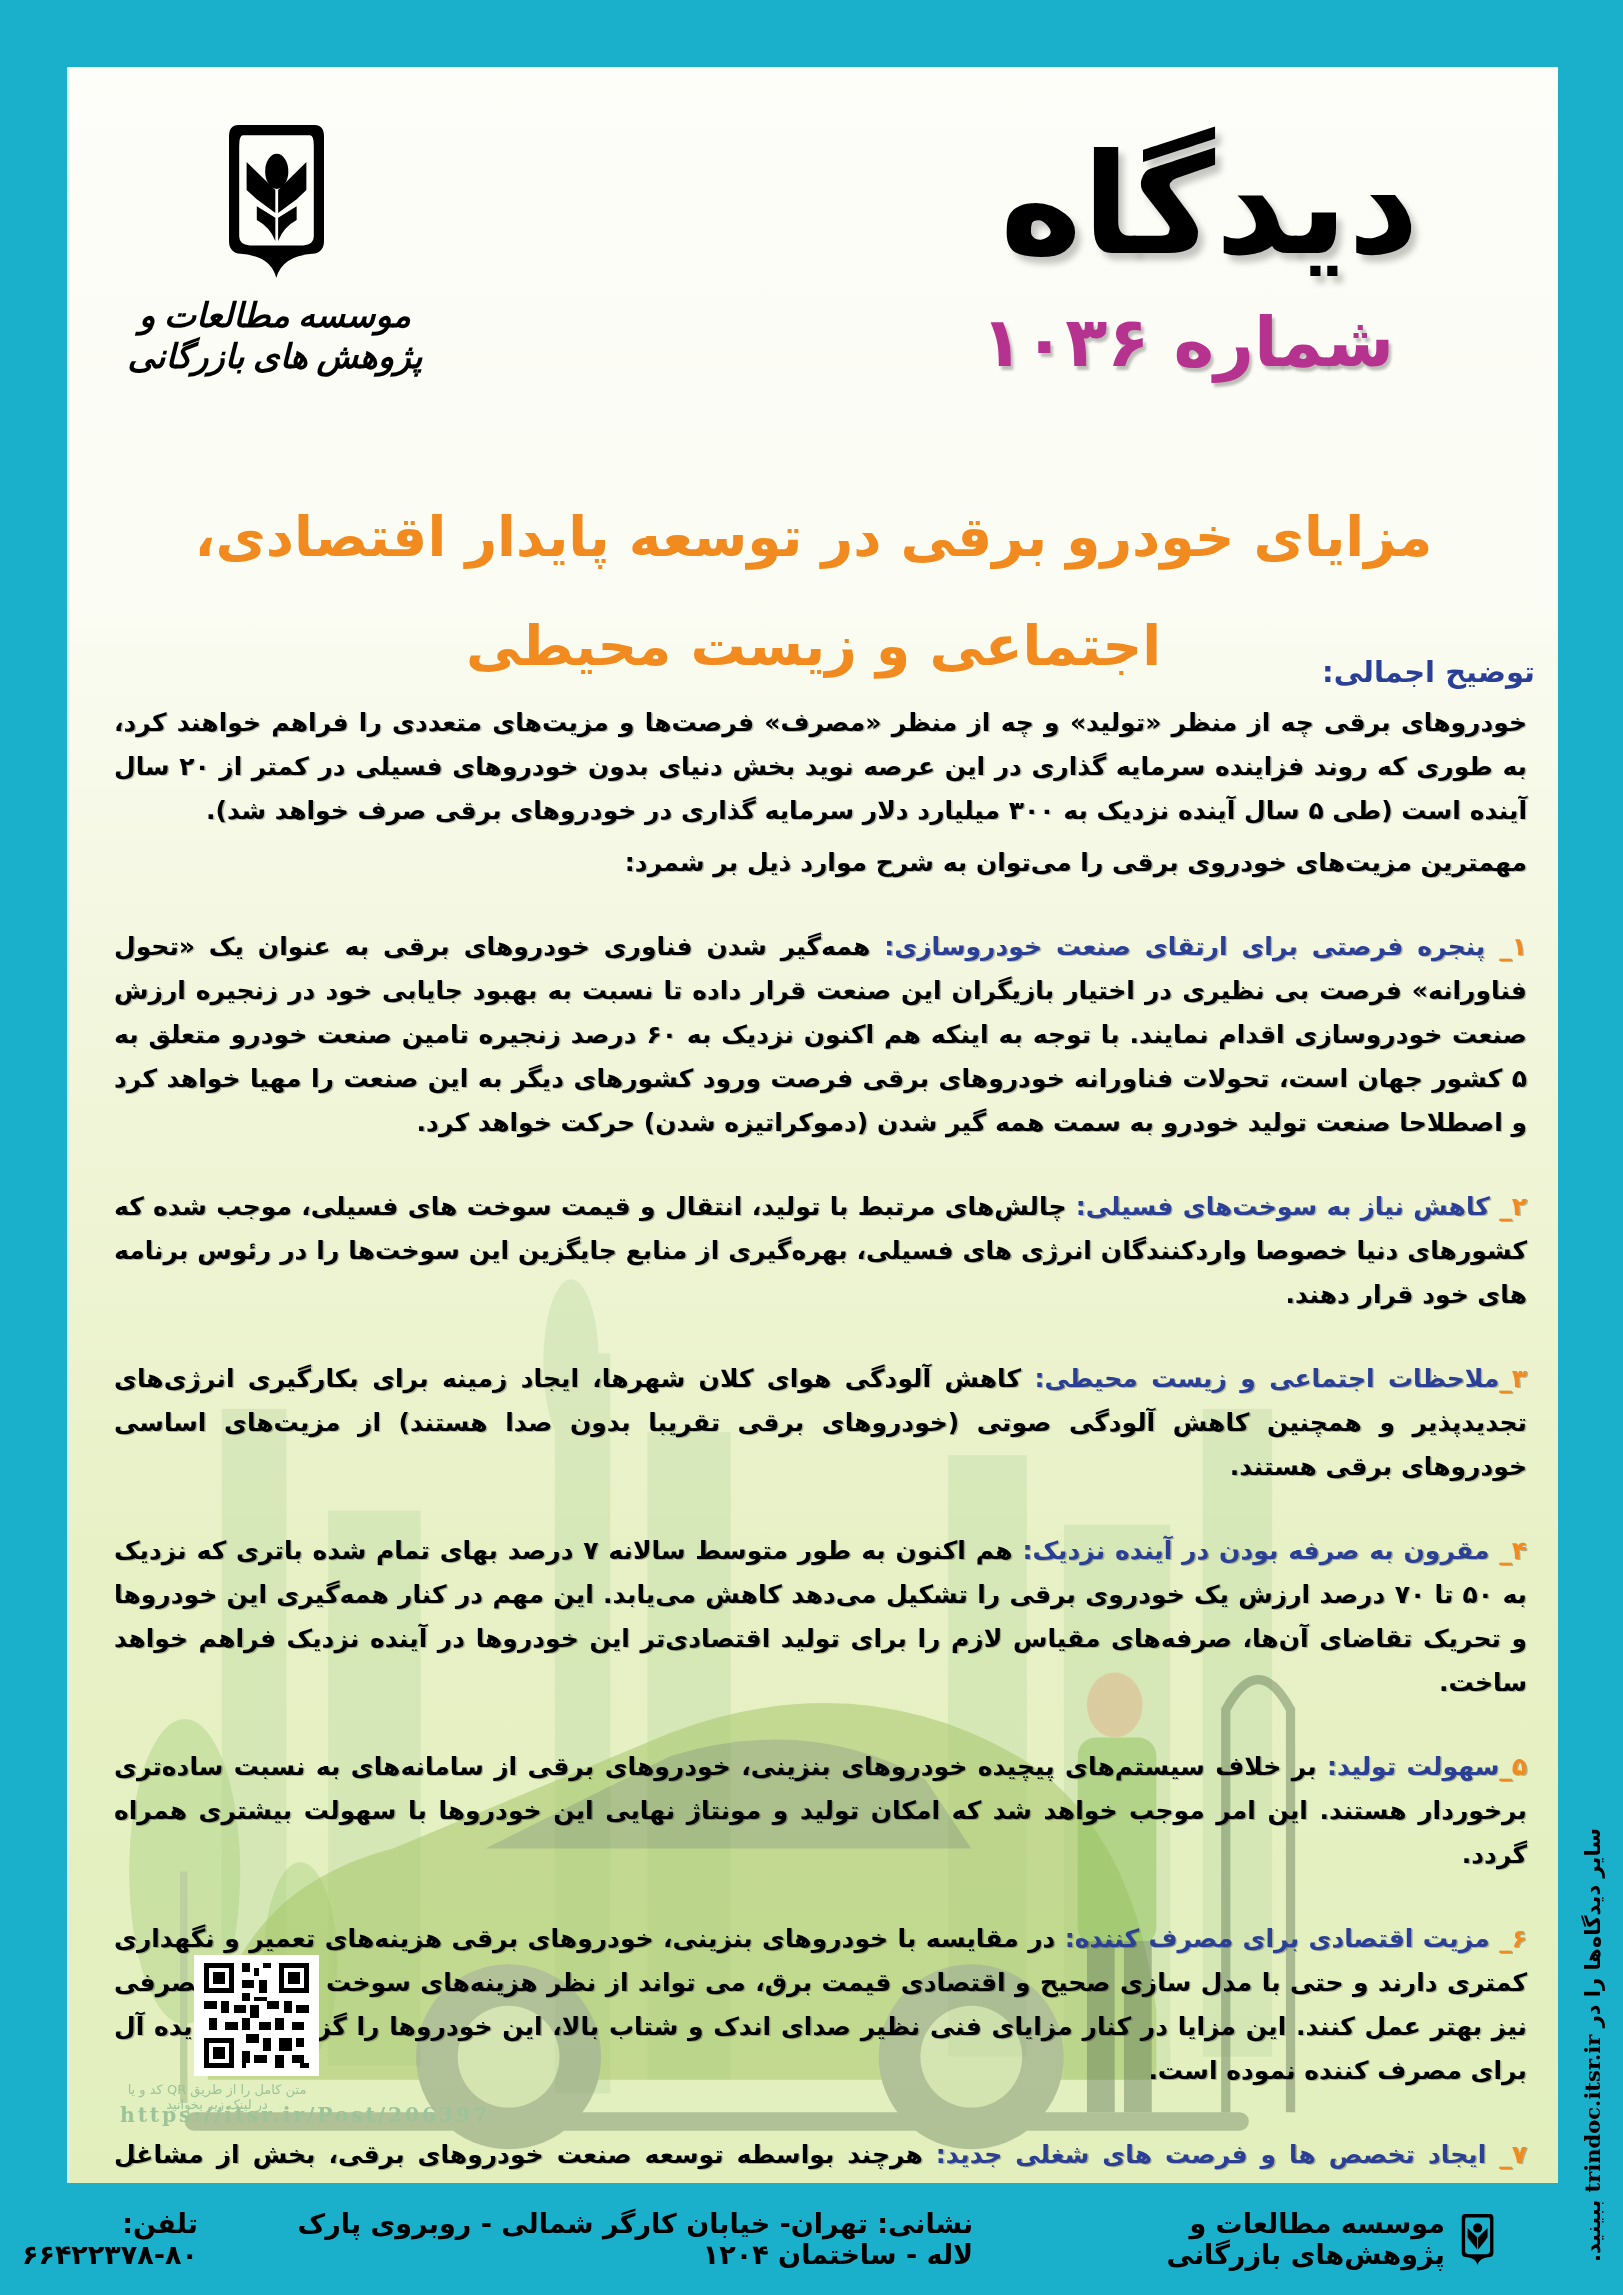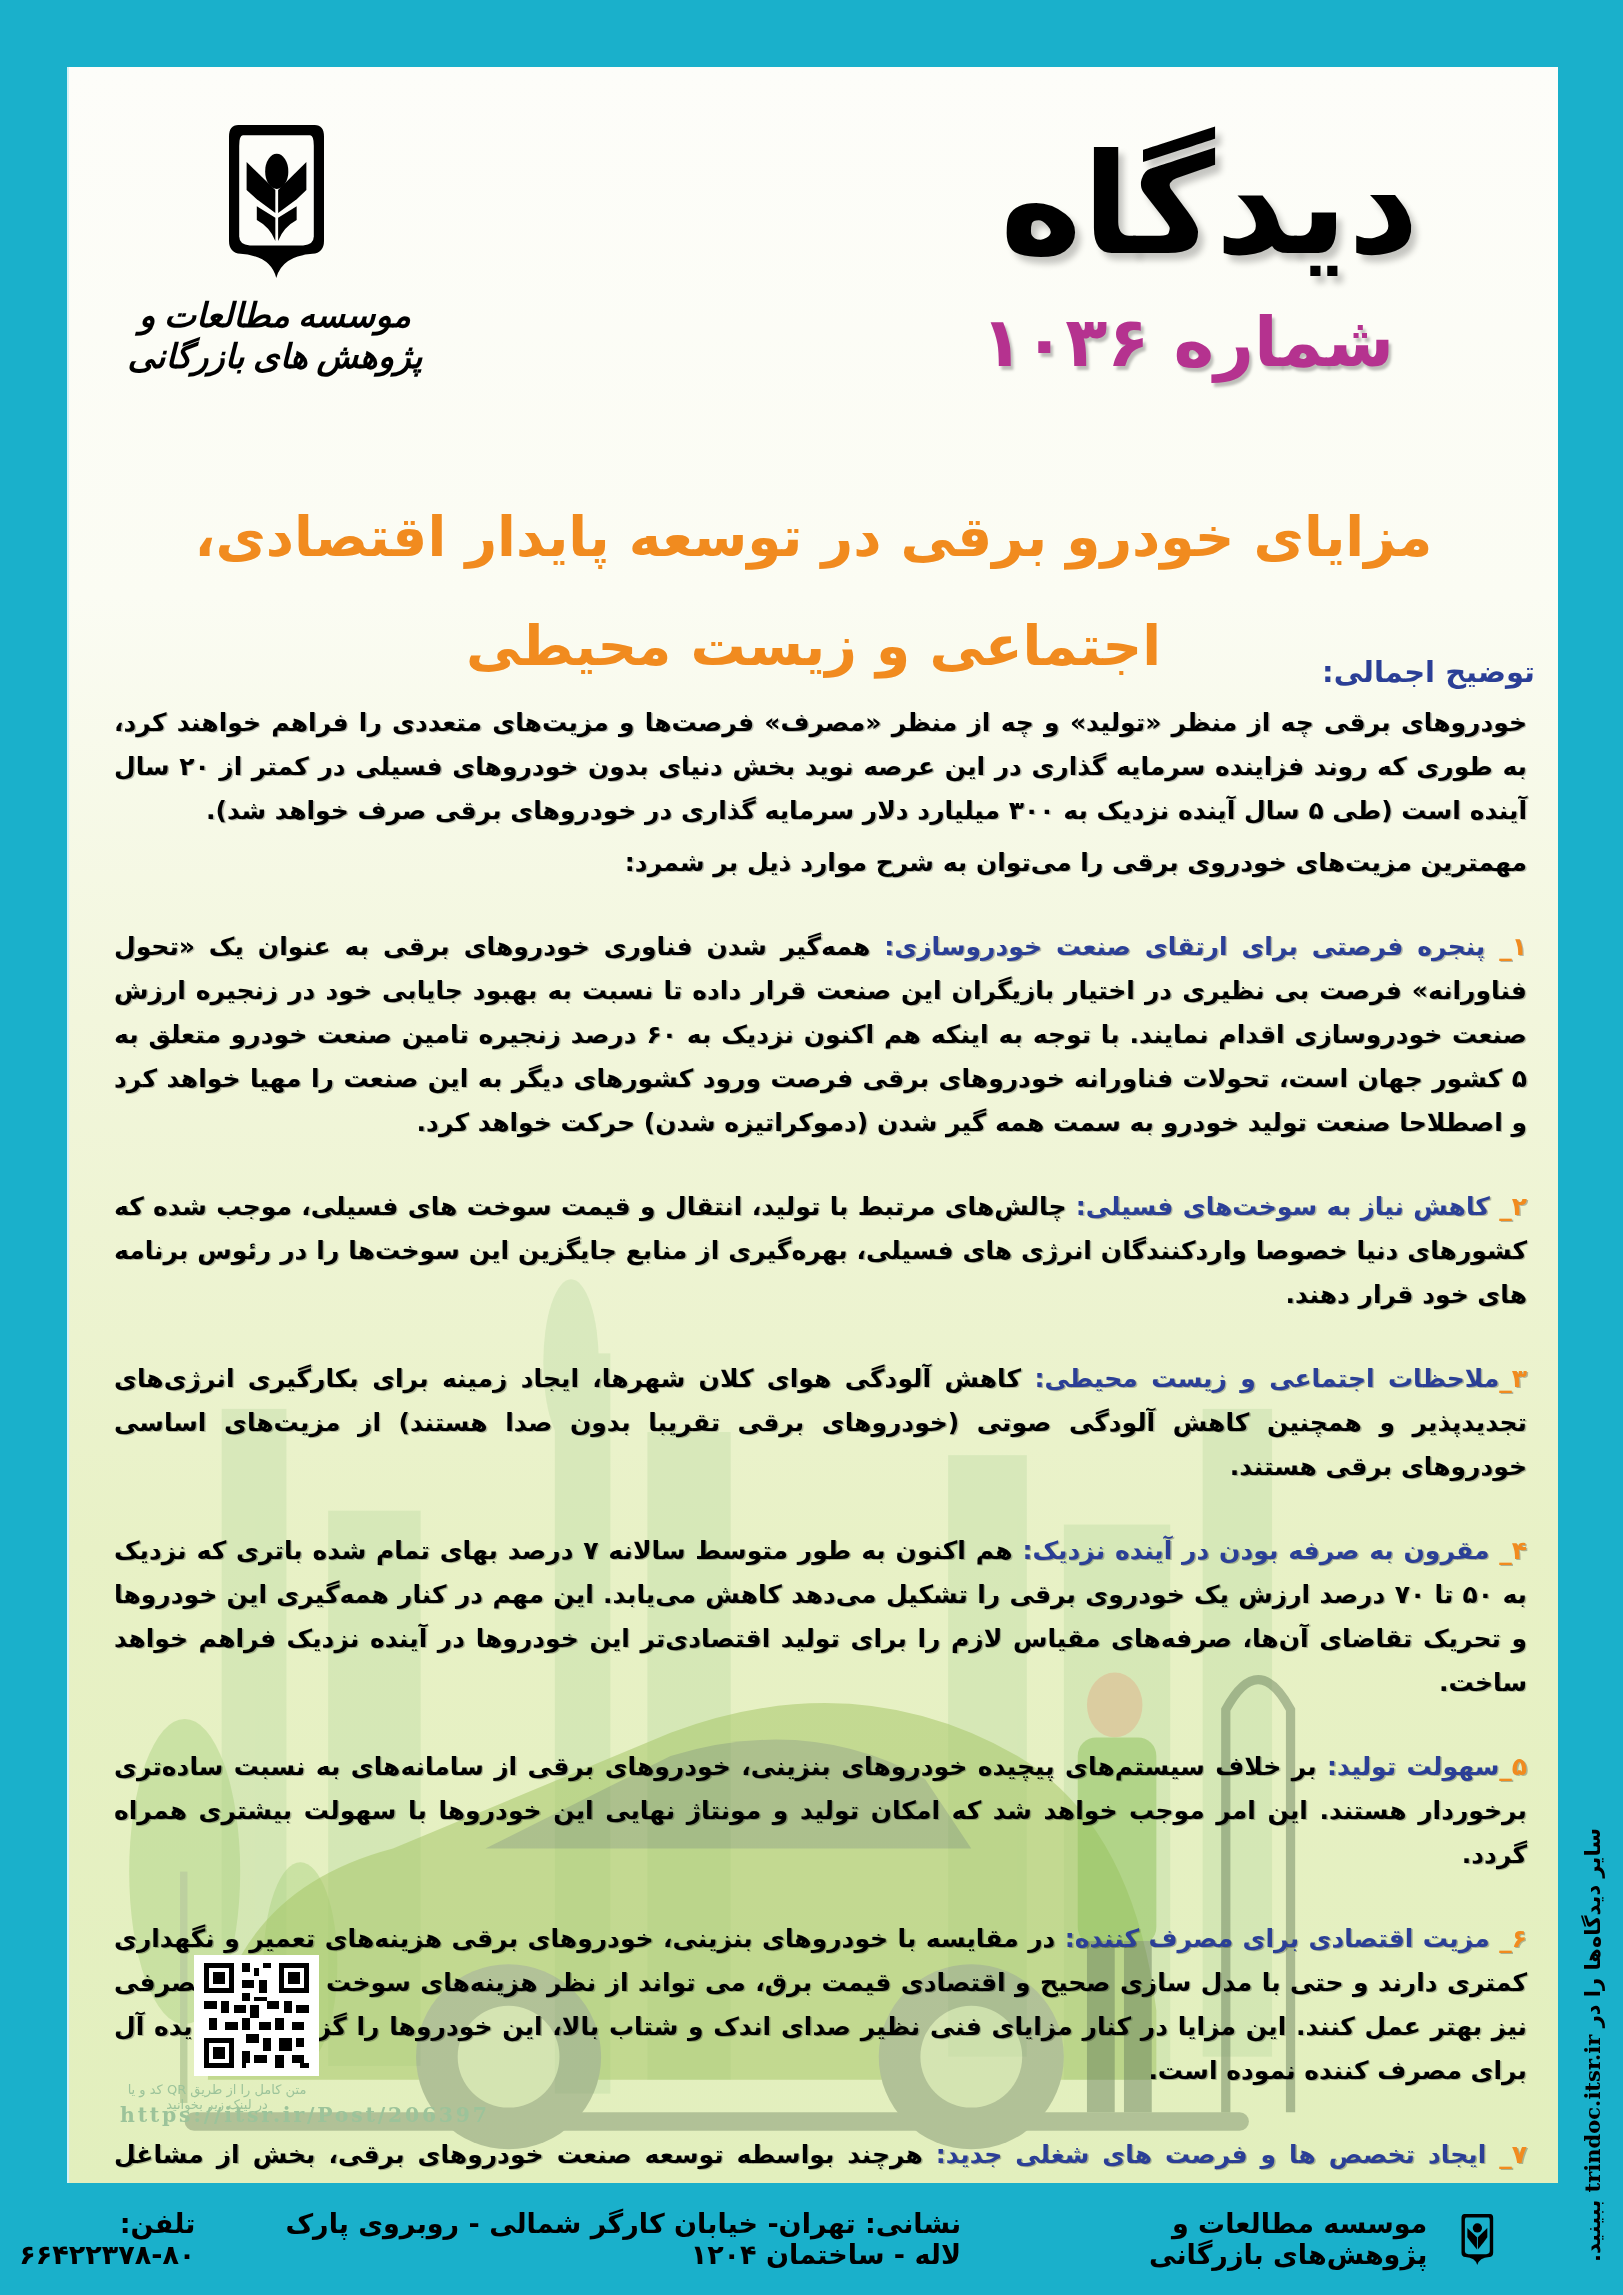--- a/index.html
+++ b/index.html
@@ -80,21 +80,21 @@
       font-size: 20.4px; color: #9cc39a; font-family: "DejaVu Serif", serif; font-weight: bold; letter-spacing: 2.8px;
       direction: ltr;
     }
 
     
     .footer {
       position: absolute; left: 0; top: 2183px; width: 1623px; height: 112px;
       display: flex; align-items: center; direction: rtl;
     }
     .footer-logo { margin-right: 127px; width: 49px; height: 51px; }
-    .footer-inst { margin-right: 32px; font-size: 27px; font-weight: bold; color: #000; }
+    .footer-inst { margin-right: 14px; font-size: 27px; font-weight: bold; color: #000; }
     .footer-addr { margin-right: 60px; font-size: 27px; font-weight: bold; color: #000; }
     .footer-phone { margin-right: 51px; font-size: 27px; font-weight: bold; color: #000000; }
 
     .side-note {
       position: absolute; right: 18.5px; top: 1828px;
       writing-mode: vertical-rl; transform: rotate(180deg);
       font-size: 21px; font-weight: bold; color: #000; direction: rtl;
       white-space: nowrap;
     }
     .side-note .url { font-family: "DejaVu Serif", serif; direction: ltr; unicode-bidi: embed; }

